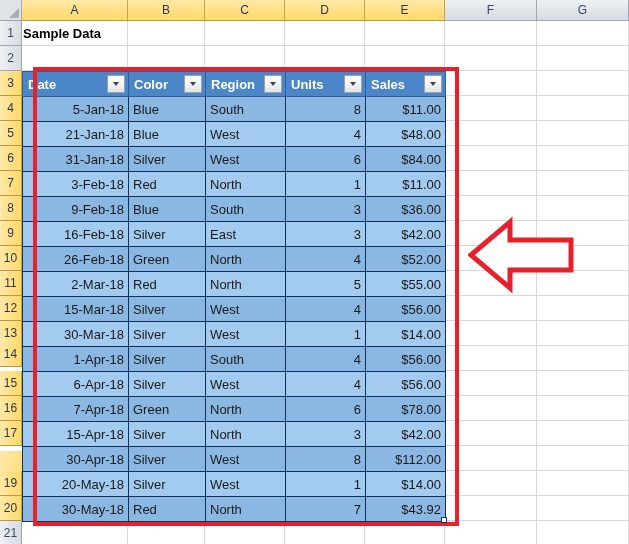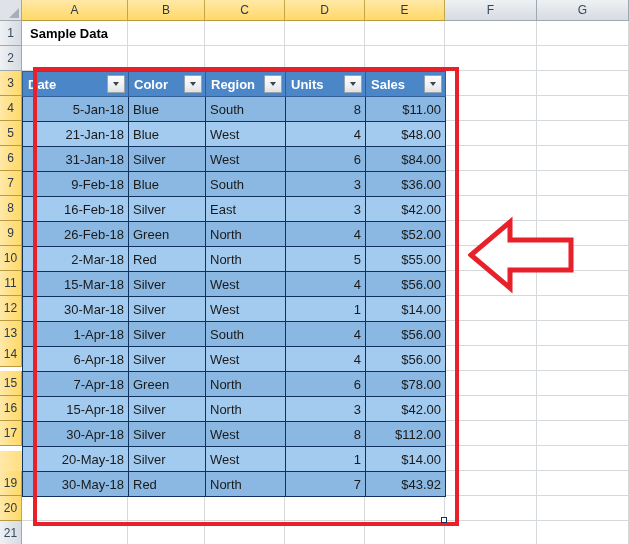--- a/index.html
+++ b/index.html
@@ -90,21 +90,21 @@
     border-bottom: 1px solid #d6d9dc;
     background: #ffffff;
   }
 
   
   #title-cell {
     position: absolute;
     box-sizing: border-box;
     display: flex;
     align-items: center;
-    padding-left: 8px;
+    padding-left: 1px;
     font-size: 13px;
     font-weight: bold;
     color: #000000;
     white-space: nowrap;
   }
 
   
   #table-wrap {
     position: absolute;
     box-sizing: border-box;
@@ -420,20 +420,27 @@
             <td class="num">4</td>
             <td class="num">$48.00</td>
           </tr>
           <tr class="band-dark">
             <td class="date">31-Jan-18</td>
             <td class="txt">Silver</td>
             <td class="txt">West</td>
             <td class="num">6</td>
             <td class="num">$84.00</td>
           </tr>
+          <tr class="band-light">
+            <td class="date">3-Feb-18</td>
+            <td class="txt">Red</td>
+            <td class="txt">North</td>
+            <td class="num">1</td>
+            <td class="num">$11.00</td>
+          </tr>
           <tr class="band-dark">
             <td class="date">9-Feb-18</td>
             <td class="txt">Blue</td>
             <td class="txt">South</td>
             <td class="num">3</td>
             <td class="num">$36.00</td>
           </tr>
           <tr class="band-light">
             <td class="date">16-Feb-18</td>
             <td class="txt">Silver</td>

